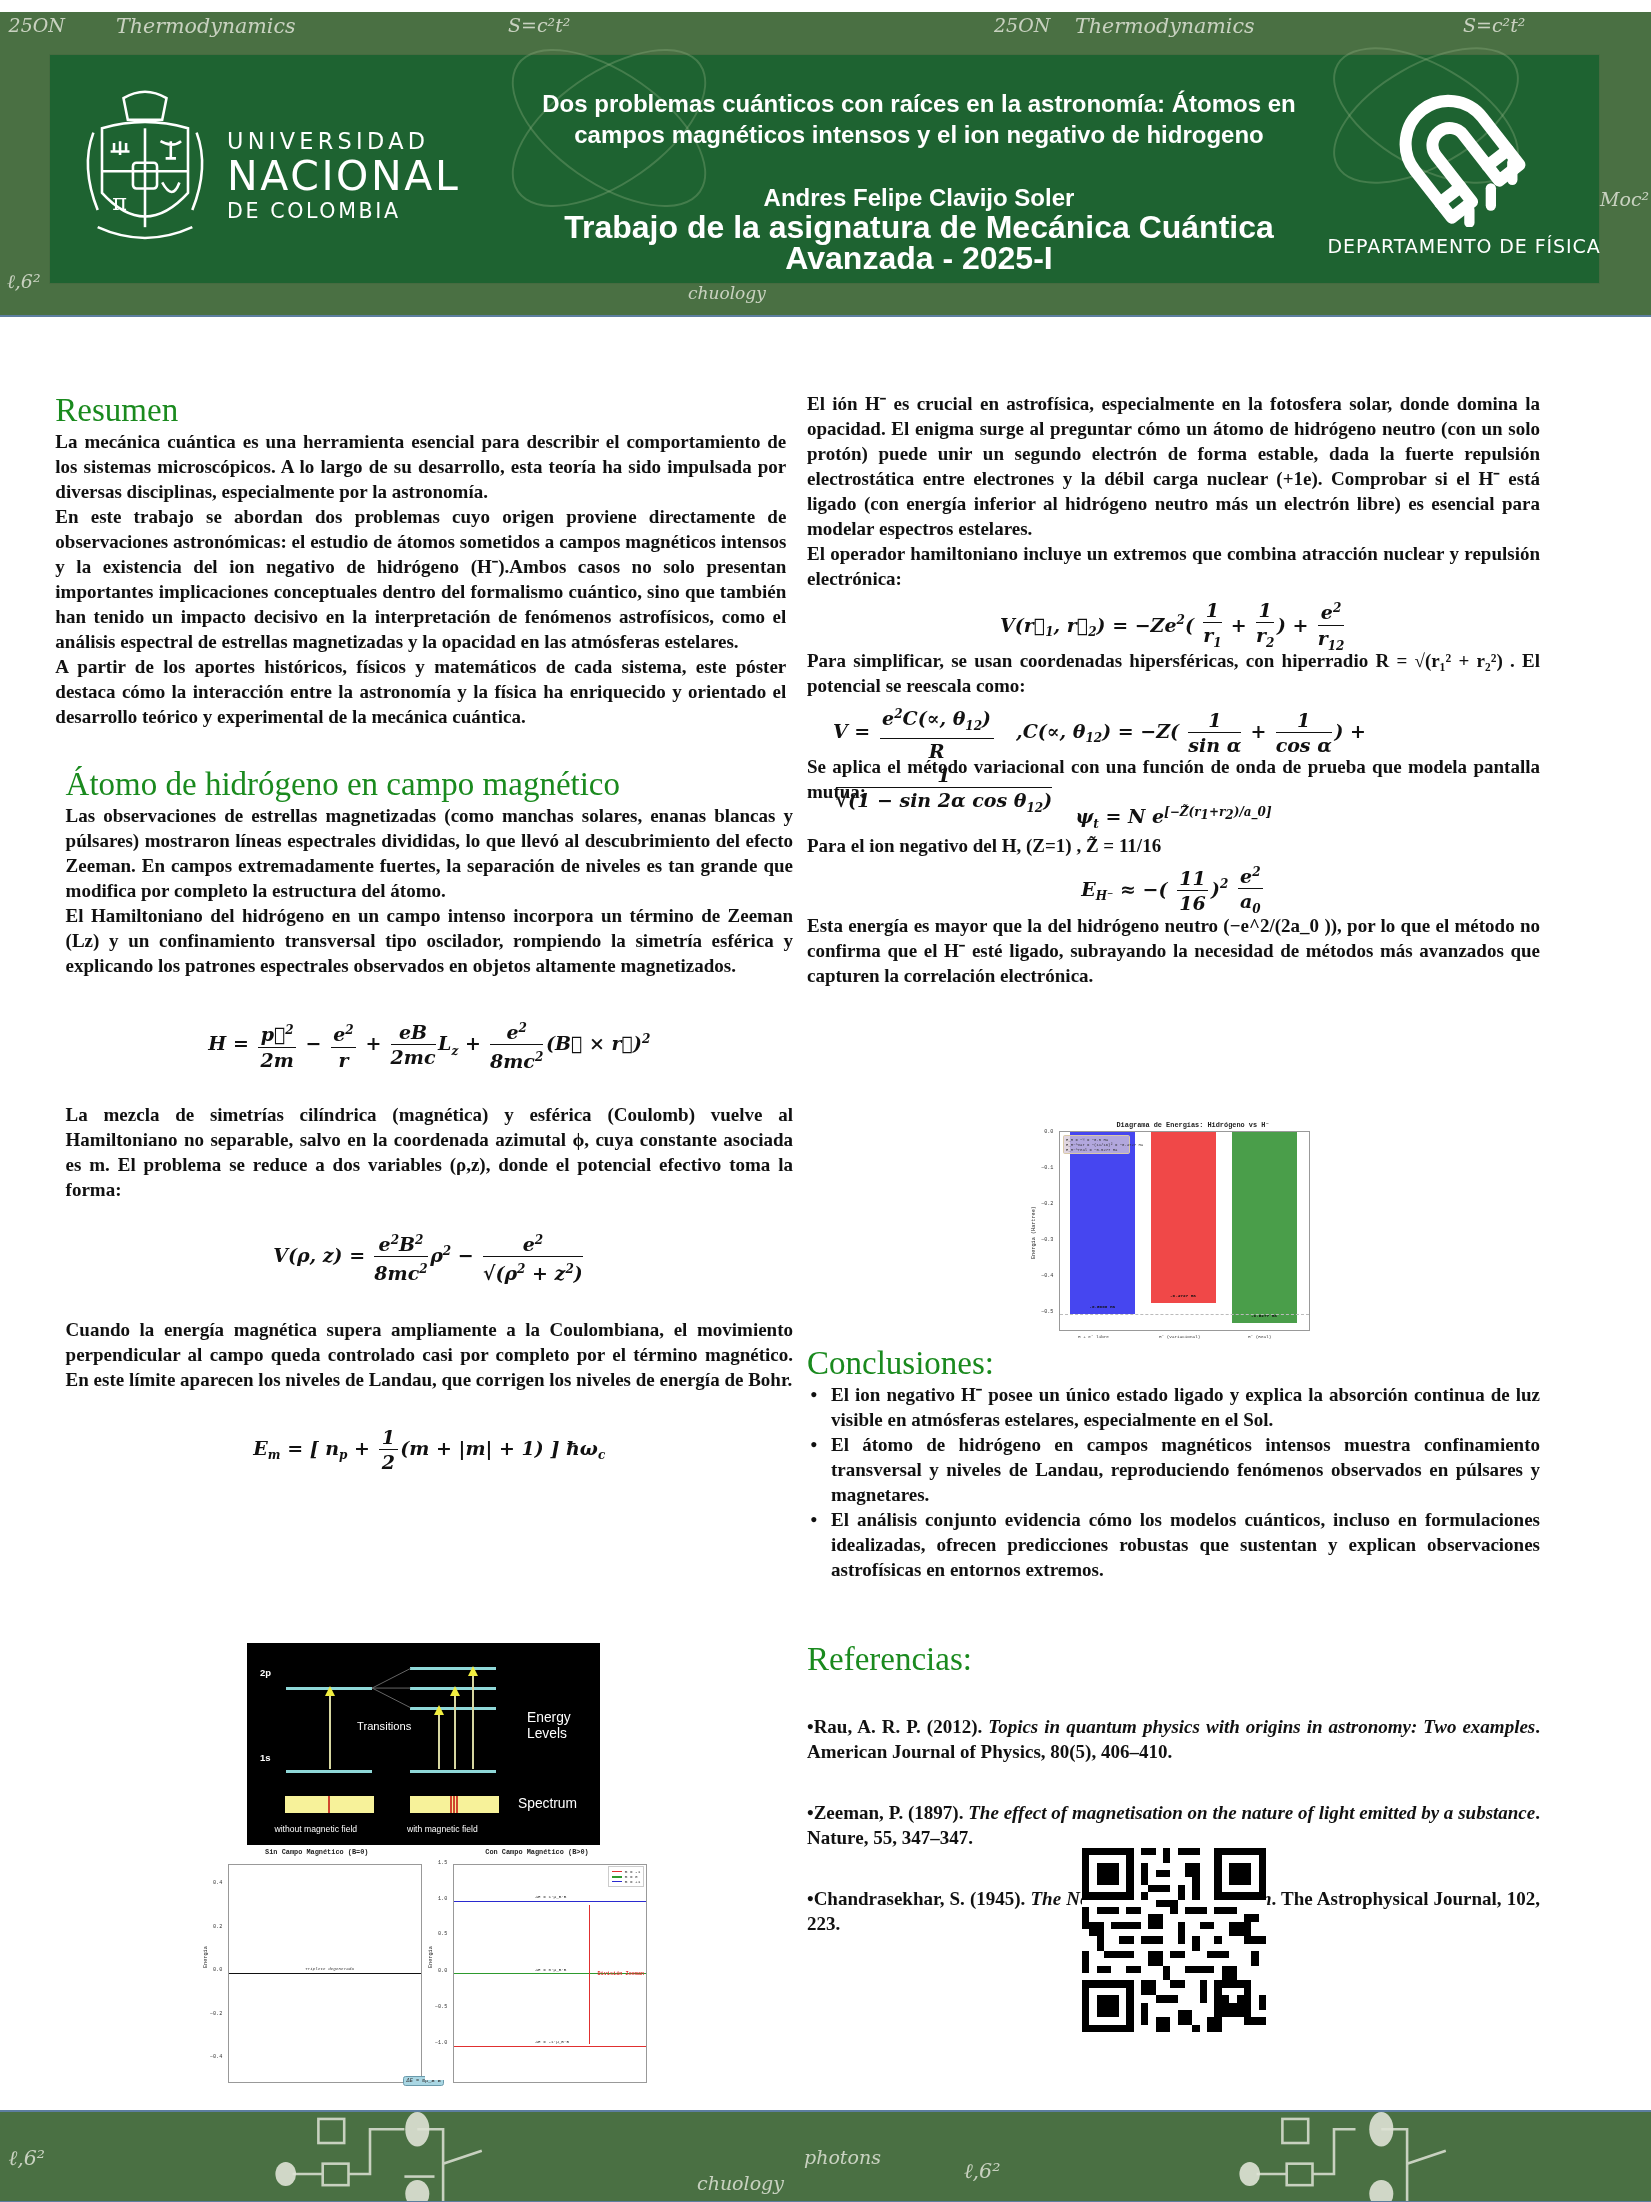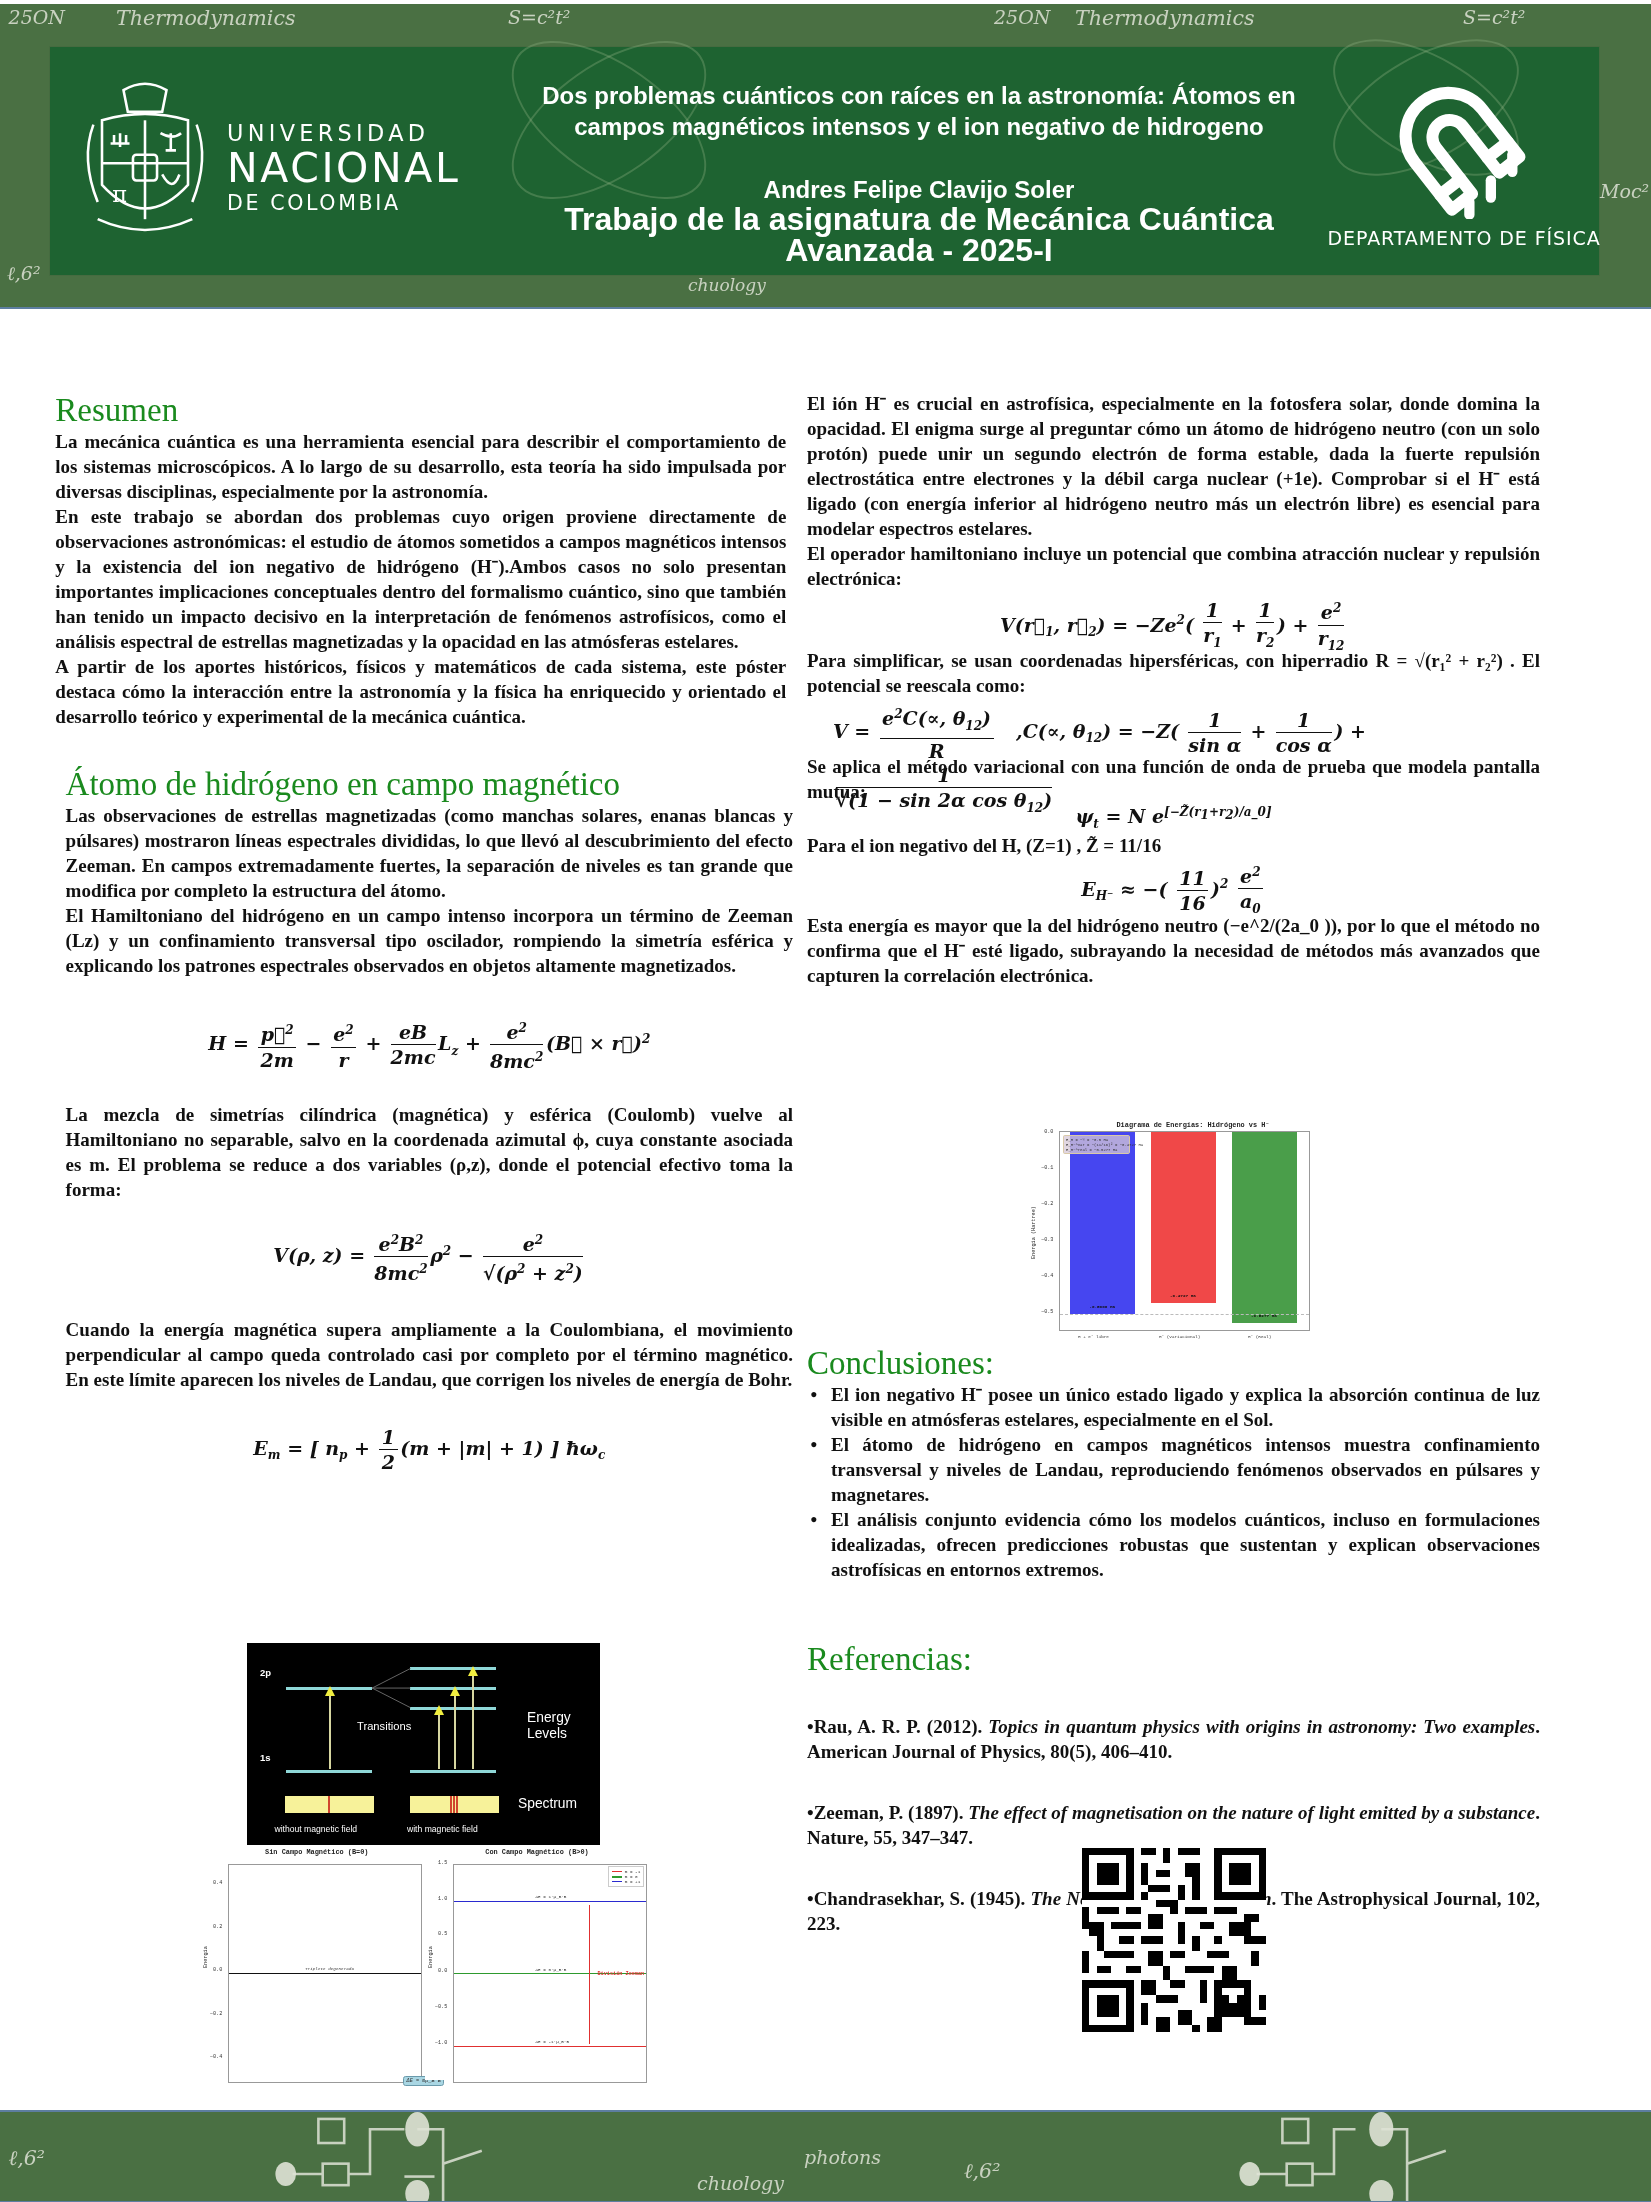--- a/index.html
+++ b/index.html
@@ -1,20 +1,20 @@
 <!DOCTYPE html>
 <html style="font-size:13.8px"><head>
 <meta charset="utf-8">
 <style>
   * { box-sizing: border-box; margin: 0; padding: 0; }
   html, body { width: 1652px; height: 2203px; background: #ffffff; overflow: hidden; }
   body { position: relative; font-family: "Liberation Serif", serif; color: #111; }
 
   
-  .header-band { position: absolute; left: 0; top: 4px; width: 1652px; height: 305px; background: #4a7043; overflow: hidden; border-bottom: 2.6px solid #5d7ea0; }
+  .header-band { position: absolute; left: 0; top: 12px; width: 1652px; height: 305px; background: #4a7043; overflow: hidden; border-bottom: 2.6px solid #5d7ea0; }
   .chalk { position: absolute; color: #dfe3d6; font-family: "DejaVu Serif", serif; font-style: italic; opacity: 0.85; white-space: nowrap; }
   .header-panel { position: absolute; left: 50px; top: 43px; width: 1549px; height: 228px; background: #1e6331; box-shadow: 0 0 0 0.9px rgba(0,0,0,0.05); }
   .atom { position: absolute; border: 2.6px solid rgba(140,175,130,0.35); border-radius: 50%; }
 
   .unal-logo { position: absolute; left: 26px; top: 26px; width: 430px; height: 172px; }
   .crest { position: absolute; left: 0; top: 0; width: 138px; height: 172px; }
   .unal-text { position: absolute; left: 151px; top: 47px; color: #fff; font-family: "DejaVu Sans", sans-serif; }
   .unal-text .l1 { font-size: 22.4px; letter-spacing: 4.3px; }
   .unal-text .l2 { font-size: 41px; letter-spacing: 2.6px; line-height: 45px; }
   .unal-text .l3 { font-size: 20.6px; letter-spacing: 2.6px; }
@@ -273,21 +273,21 @@
       <div class="note" style="position:relative;"><span style="display:inline-block;width:10.3px;height:0.9px;background:#e03030;vertical-align:middle;margin-right:2.6px;"></span><span>m = -1</span></div>
       <div class="note" style="position:relative;"><span style="display:inline-block;width:10.3px;height:1.7px;background:#2e9a2e;vertical-align:middle;margin-right:2.6px;"></span><span>m = 0</span></div>
       <div class="note" style="position:relative;"><span style="display:inline-block;width:10.3px;height:0.9px;background:#2a2ad0;vertical-align:middle;margin-right:2.6px;"></span><span>m = +1</span></div>
     </div>
   </div>
 </div>
 
 <div class="col col-right">
   <section>
     <p class="body">El ión H⁻ es crucial en astrofísica, especialmente en la fotosfera solar, donde domina la opacidad. El enigma surge al preguntar cómo un átomo de hidrógeno neutro (con un solo protón) puede unir un segundo electrón de forma estable, dada la fuerte repulsión electrostática entre electrones y la débil carga nuclear (+1e). Comprobar si el H⁻ está ligado (con energía inferior al hidrógeno neutro más un electrón libre) es esencial para modelar espectros estelares.</p>
-    <p class="body">El operador hamiltoniano incluye un potencial que combina atracción nuclear y repulsión electrónica:</p>
+    <p class="body">El operador hamiltoniano incluye un extremos que combina atracción nuclear y repulsión electrónica:</p>
     <div class="eq" style="margin:5.2px 0 0 0;height:52px;">
       V(r⃗<sub>1</sub>, r⃗<sub>2</sub>) = −Ze<sup>2</sup>(
       <span class="frac">
           <span>1</span>
           <span>r<sub>1</sub></span>
         </span> +
       <span class="frac">
           <span>1</span>
           <span>r<sub>2</sub></span>
         </span>) +

